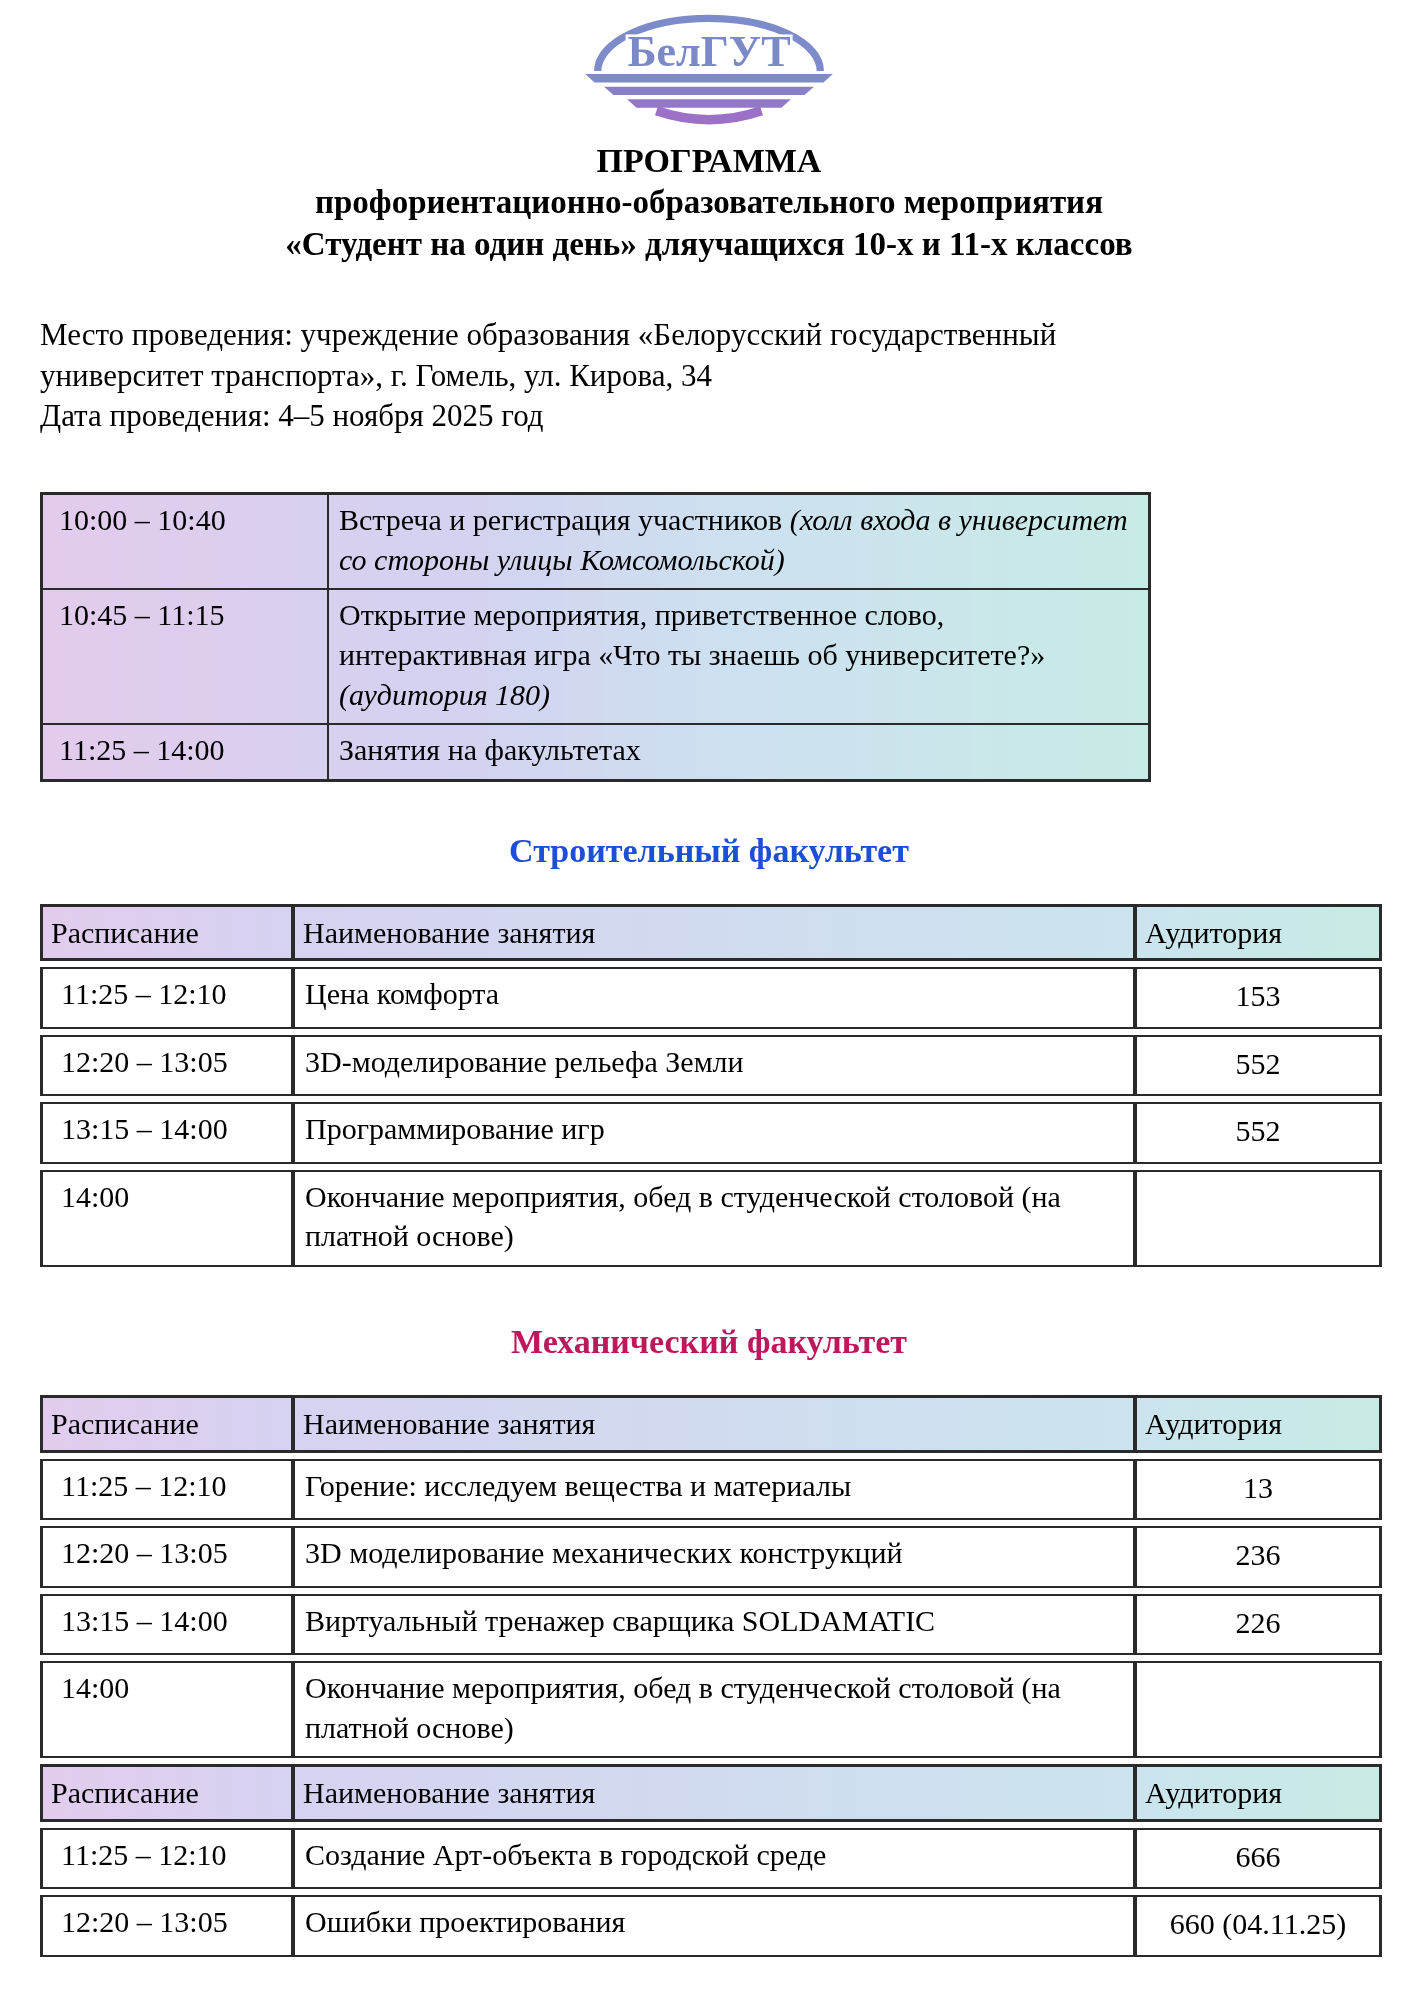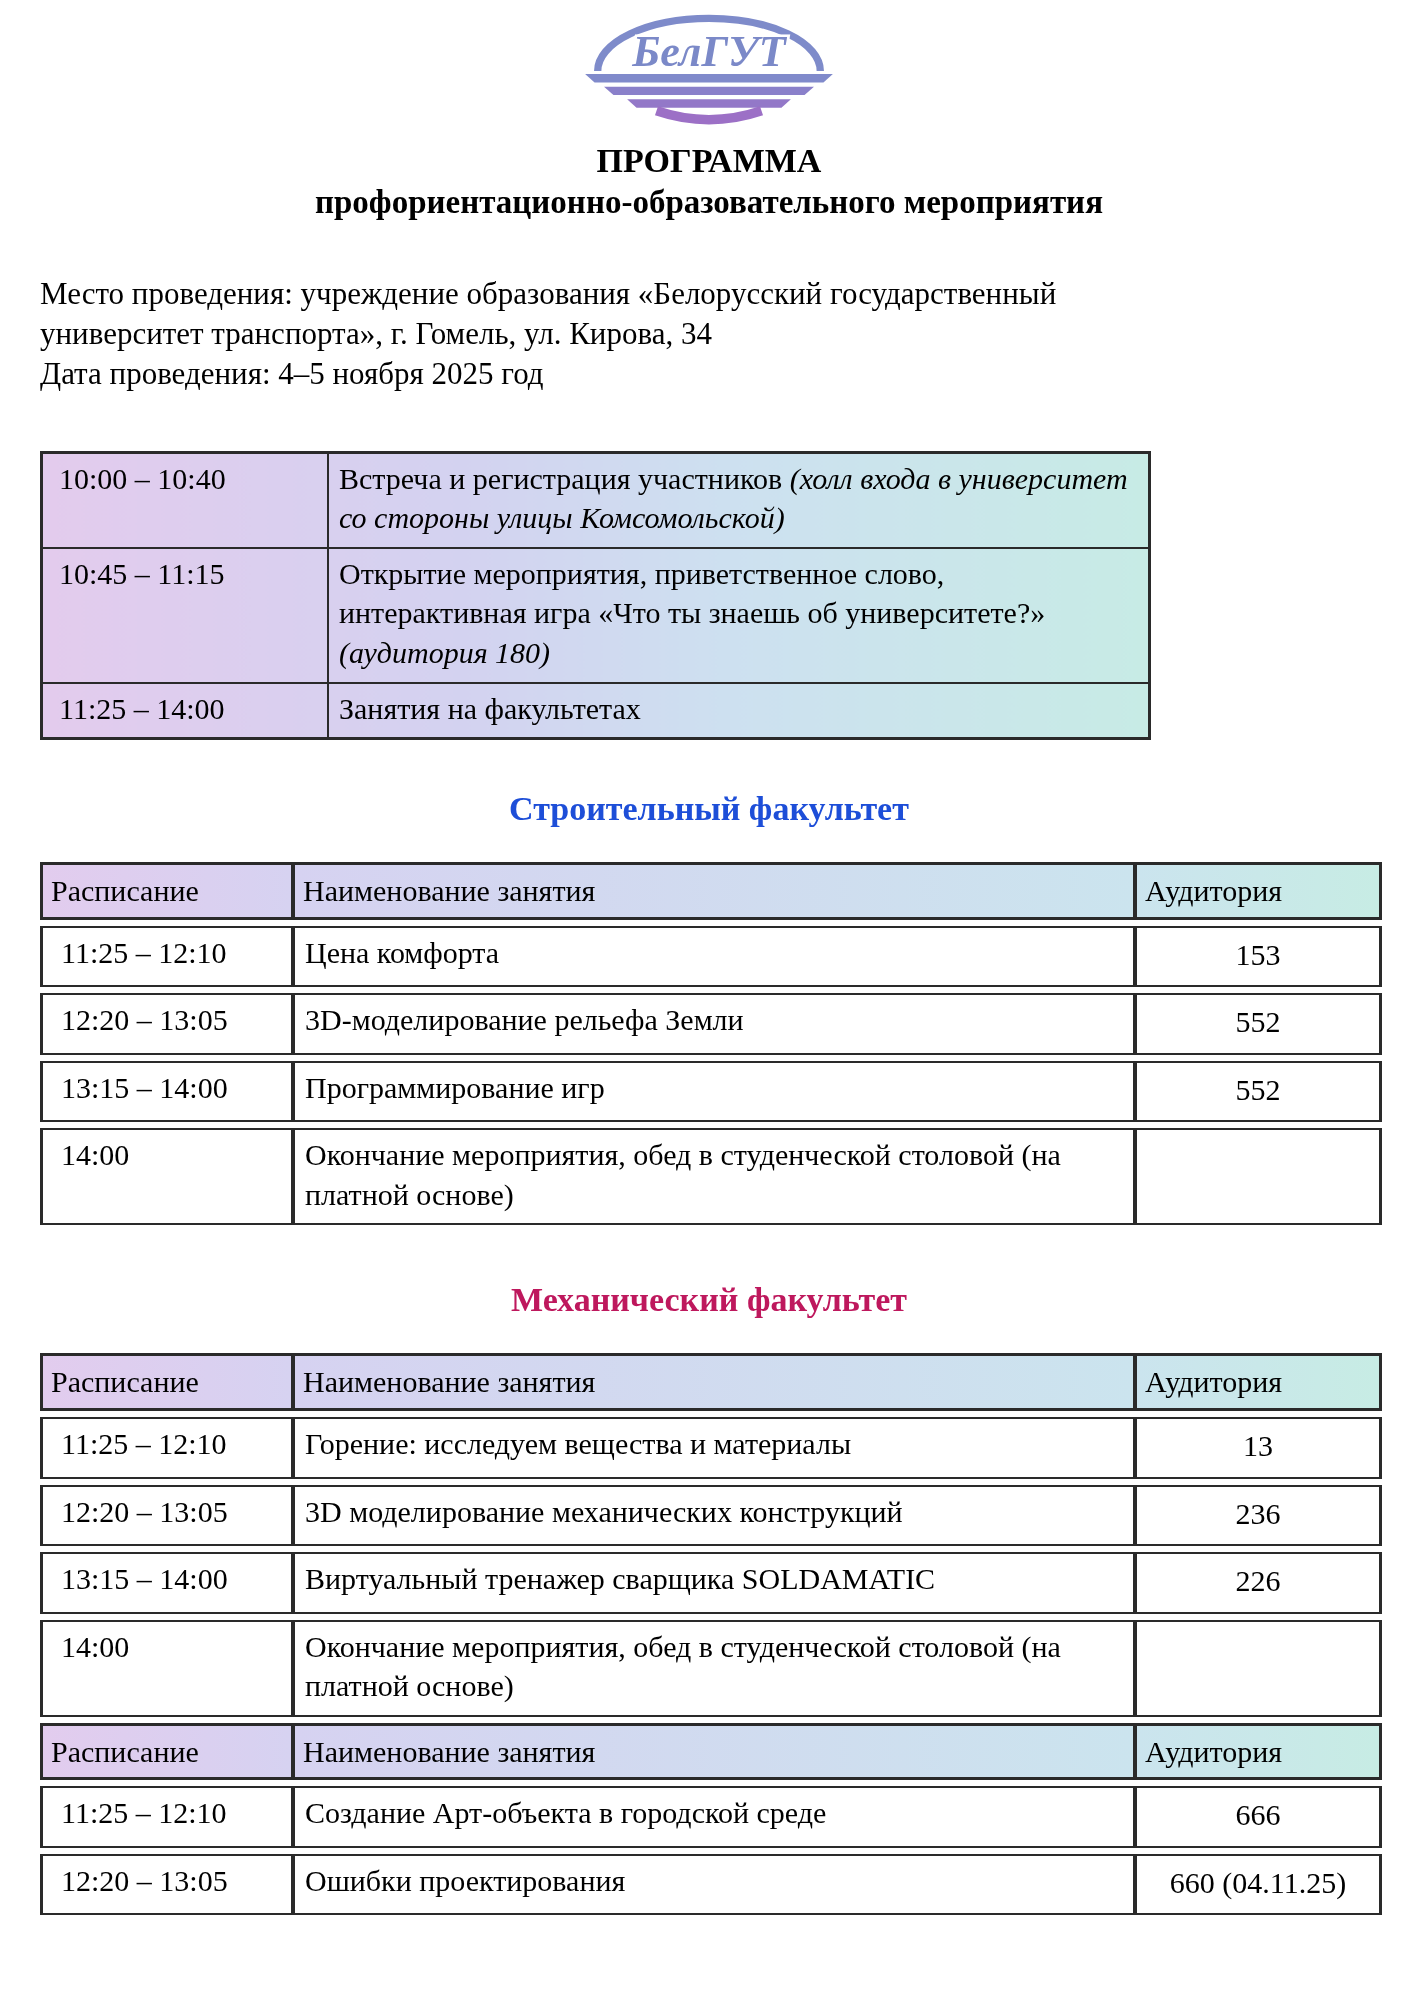--- a/index.html
+++ b/index.html
@@ -4,21 +4,21 @@
 <style>
   html, body { margin: 0; padding: 0; background: #ffffff; }
   body { font-family: "Liberation Serif", "DejaVu Serif", serif; color: #000; }
   .page {
     width: 1414px; height: 2000px; overflow: hidden;
     box-sizing: border-box; padding: 8px 36px 10px 40px;
     background: #fff;
   }
 
   
-  .logo-wrap { width: 252px; margin: 2px auto 0; font-style: italic; }
+  .logo-wrap { width: 252px; margin: 2px auto 0; }
   .logo-wrap svg { display: block; width: 100%; height: auto; }
 
   
   .doc-title { text-align: center; font-size: 34px; font-weight: bold; line-height: 1.25; margin-top: 12px; }
   .doc-subtitle { text-align: center; font-size: 33px; font-weight: bold; line-height: 1.26; }
 
   .info { margin-top: 50px; font-size: 31px; line-height: 1.3; }
   .info div { white-space: nowrap; }
 
   
@@ -73,20 +73,21 @@
       <polygon points="2,61 238,61 229,69 11,69" fill="#808acb"></polygon>
       <polygon points="20,73 220,73 211,81 29,81" fill="#8a80ca"></polygon>
       <polygon points="42,85 198,85 189,93 51,93" fill="#9378c8"></polygon>
       <path d="M 70 96 Q 120 113 170 96" fill="none" stroke="#9c70c6" stroke-width="9"></path>
       <text x="120" y="53" text-anchor="middle" font-family="Liberation Serif, DejaVu Serif, serif" font-size="42" font-weight="bold" fill="#7b89c8" stroke="#ffffff" stroke-width="5" paint-order="stroke">БелГУТ</text>
     </svg>
   </div>
 
   <div class="doc-title">ПРОГРАММА</div>
   <div class="doc-subtitle">профориентационно-образовательного мероприятия</div>
+  <div class="doc-subtitle">«Студент на один день» дляучащихся 10-х и 11-х классов</div>
 
   <div class="info">
     <div>Место проведения: учреждение образования «Белорусский государственный</div>
     <div>университет транспорта», г. Гомель, ул. Кирова, 34</div>
     <div>Дата проведения: 4–5 ноября 2025 год</div>
   </div>
 
   <table class="schedule">
     <tbody>
       <tr>

